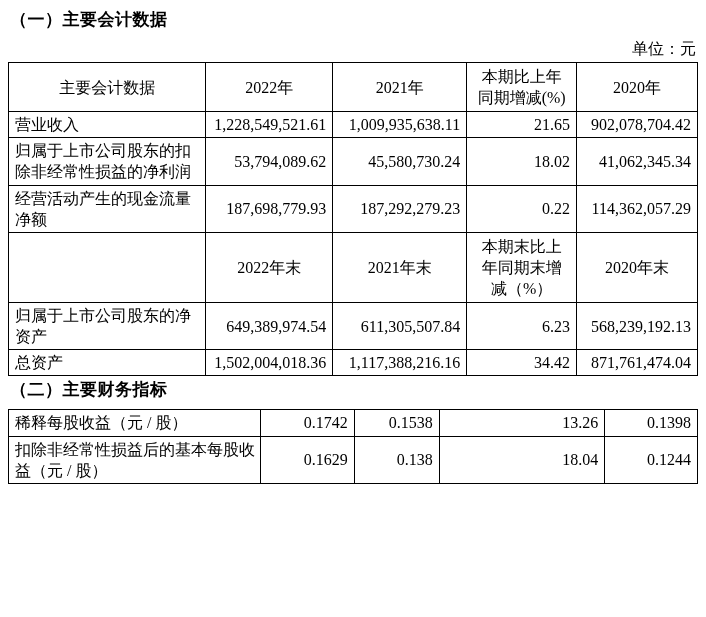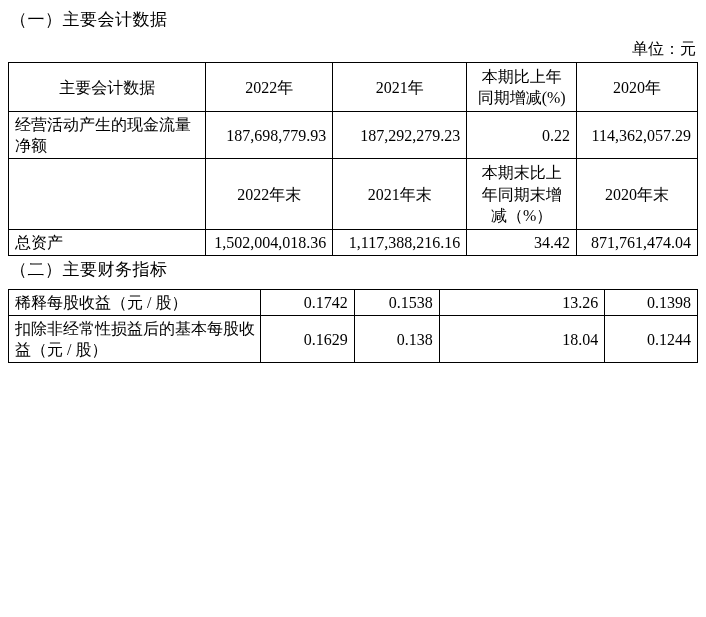--- a/index.html
+++ b/index.html
@@ -12,21 +12,21 @@
   .page {
     width: 706px;
     height: 617px;
     box-sizing: border-box;
     padding: 6px 8px 0 8px;
     overflow: hidden;
     background: #ffffff;
   }
   .section-title {
     font-size: 17px;
-    font-weight: 400;
+    font-weight: 700;
     margin: 2px 0 0 2px;
     letter-spacing: 0.5px;
   }
   .unit-line {
     display: flex;
     justify-content: flex-end;
     gap: 16px;
     font-size: 16px;
     margin: 8px 2px 2px 0;
   }
@@ -80,34 +80,55 @@
     <tbody>
       <tr>
         <th>主要会计数据</th>
         <th>2022年</th>
         <th>2021年</th>
         <th>本期比上年
 同期增减(%)</th>
         <th>2020年</th>
       </tr>
       <tr>
+        <td class="label">营业收入</td>
+        <td class="num">1,228,549,521.61</td>
+        <td class="num">1,009,935,638.11</td>
+        <td class="num">21.65</td>
+        <td class="num">902,078,704.42</td>
+      </tr>
+      <tr>
+        <td class="label">归属于上市公司股东的扣除非经常性损益的净利润</td>
+        <td class="num">53,794,089.62</td>
+        <td class="num">45,580,730.24</td>
+        <td class="num">18.02</td>
+        <td class="num">41,062,345.34</td>
+      </tr>
+      <tr>
         <td class="label">经营活动产生的现金流量净额</td>
         <td class="num">187,698,779.93</td>
         <td class="num">187,292,279.23</td>
         <td class="num">0.22</td>
         <td class="num">114,362,057.29</td>
       </tr>
       <tr>
         <th></th>
         <th>2022年末</th>
         <th>2021年末</th>
         <th>本期末比上
 年同期末增
 减（%）</th>
         <th>2020年末</th>
+      </tr>
+      <tr>
+        <td class="label">归属于上市公司股东的净资产</td>
+        <td class="num">649,389,974.54</td>
+        <td class="num">611,305,507.84</td>
+        <td class="num">6.23</td>
+        <td class="num">568,239,192.13</td>
       </tr>
       <tr>
         <td class="label">总资产</td>
         <td class="num">1,502,004,018.36</td>
         <td class="num">1,117,388,216.16</td>
         <td class="num">34.42</td>
         <td class="num">871,761,474.04</td>
       </tr>
     </tbody>
   </table>

